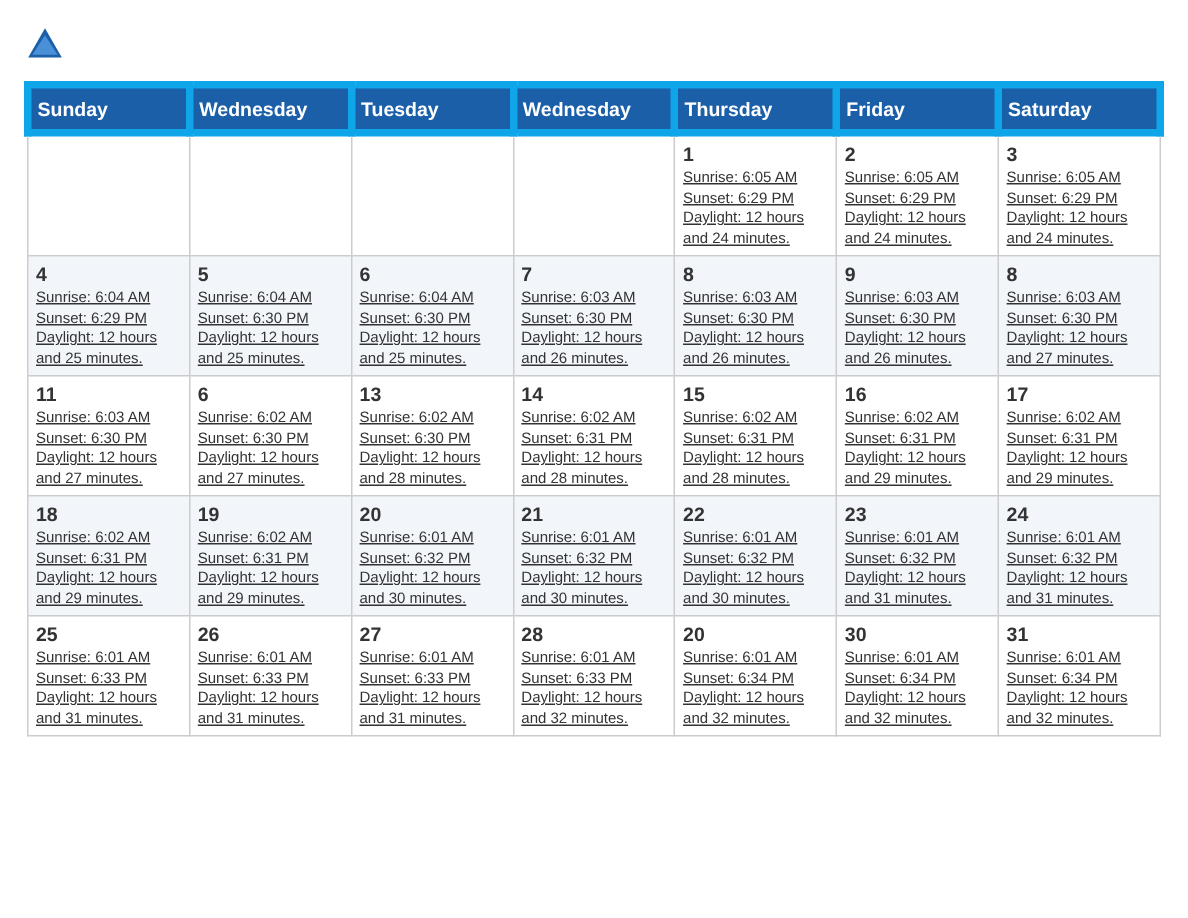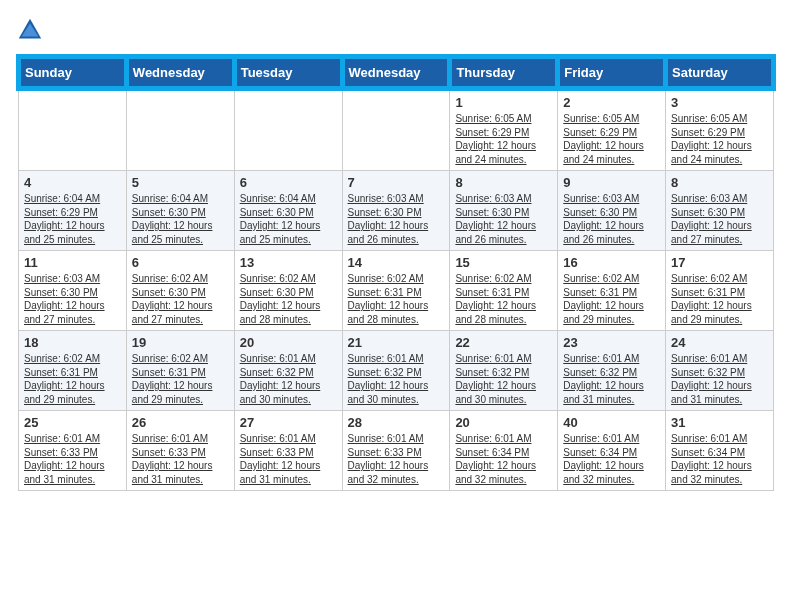--- a/index.html
+++ b/index.html
@@ -309,21 +309,21 @@
 Sunset: 6:33 PM
 Daylight: 12 hours and 32 minutes.</div>
         </td>
         <td>
           <span class="day-num">20</span>
           <div class="cell-info" style="white-space: pre-line;">Sunrise: 6:01 AM
 Sunset: 6:34 PM
 Daylight: 12 hours and 32 minutes.</div>
         </td>
         <td>
-          <span class="day-num">40</span>
+          <span class="day-num">30</span>
           <div class="cell-info" style="white-space: pre-line;">Sunrise: 6:01 AM
 Sunset: 6:34 PM
 Daylight: 12 hours and 32 minutes.</div>
         </td>
         <td>
           <span class="day-num">31</span>
           <div class="cell-info" style="white-space: pre-line;">Sunrise: 6:01 AM
 Sunset: 6:34 PM
 Daylight: 12 hours and 32 minutes.</div>
         </td>

